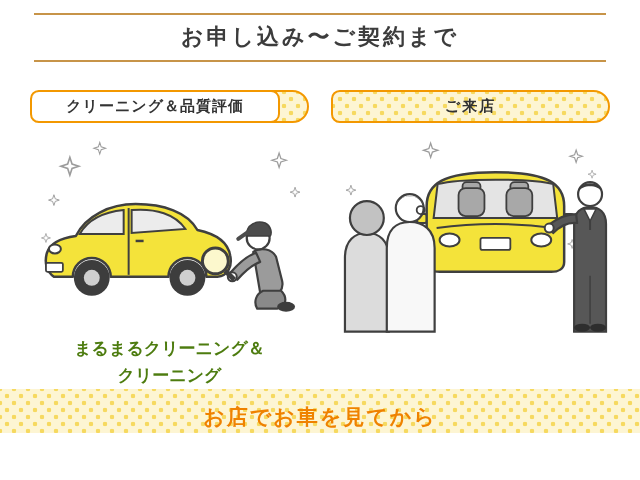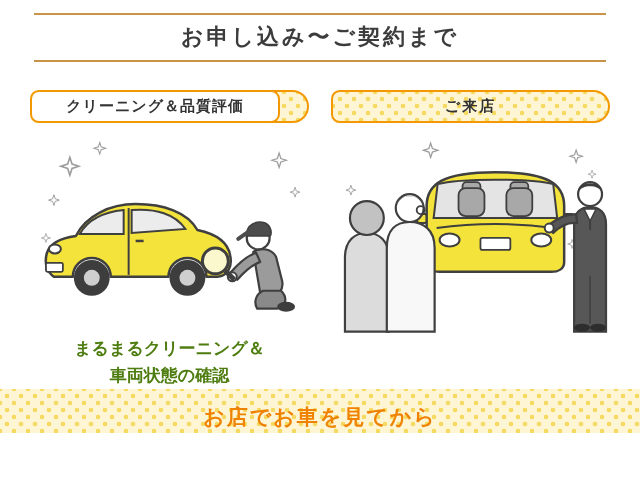--- a/index.html
+++ b/index.html
@@ -90,21 +90,21 @@
             <g>
               <line x1="196" y1="127" x2="205" y2="136" stroke="#3f3f3f" stroke-width="5"></line>
               <circle cx="186" cy="117" r="13" fill="#ffffff" fill-opacity="0.75" stroke="#3f3f3f" stroke-width="3"></circle>
             </g>
           </g>
         </svg>
       </div>
 
       <p class="caption">
         <span>まるまるクリーニング＆</span><br>
-        <span>車両状態の確認</span>
+        <span>クリーニング</span>
       </p>
     </section>
 
     <section class="panel">
       <div class="pill dots">
         <span class="pill-center">ご来店</span>
       </div>
 
       <div class="illust">
         <svg viewBox="0 0 280 206">

